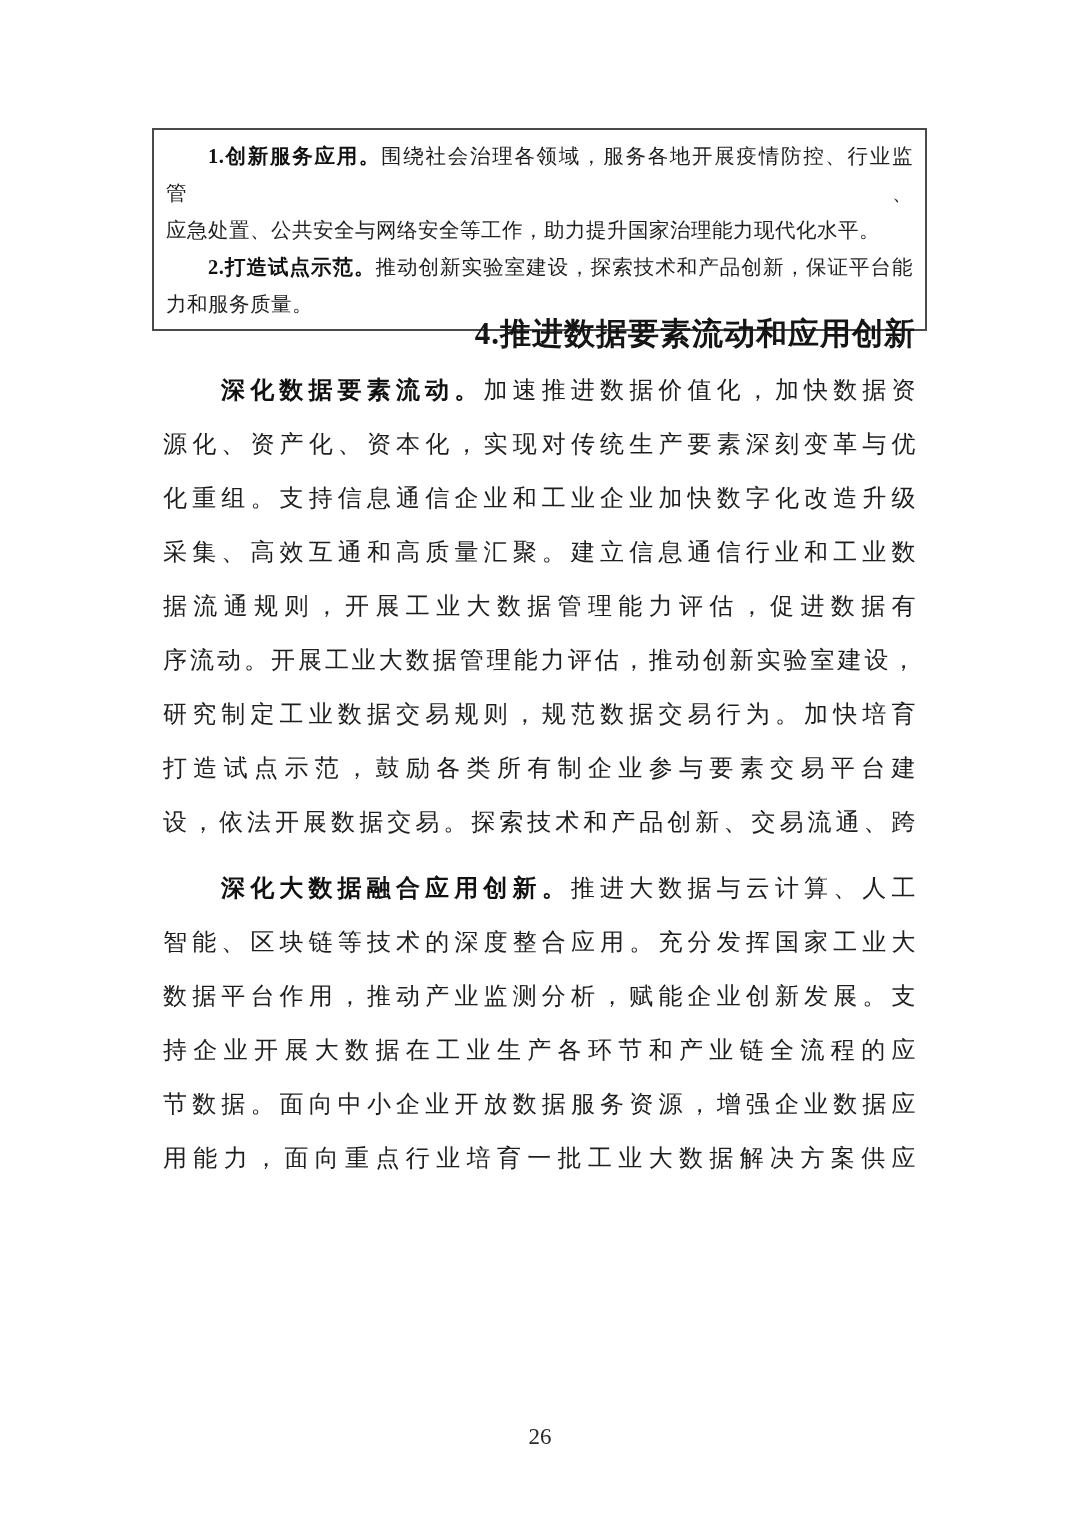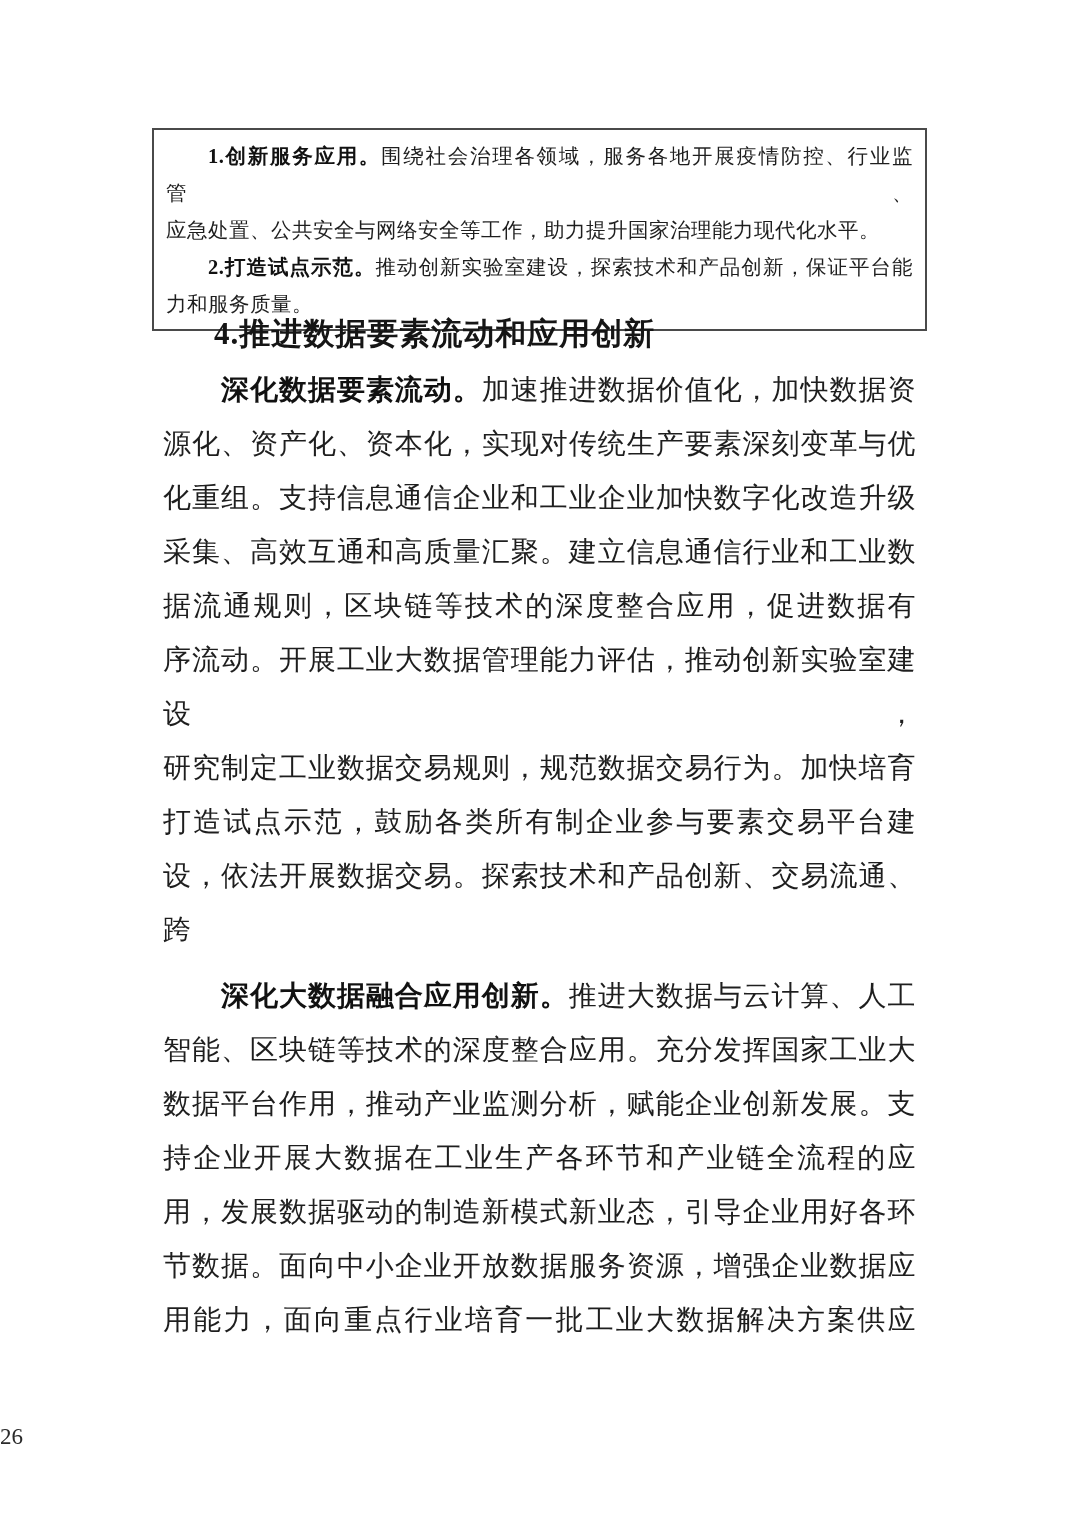--- a/index.html
+++ b/index.html
@@ -25,39 +25,40 @@
     box-sizing: border-box;
     border: 2px solid #4a4a4a;
     padding: 8px 12px 6px 12px;
     font-size: 20.5px;
     line-height: 37px;
     background: #ffffff;
   }
   
   .heading {
     position: absolute;
-    left: 170px;
+    left: 163px;
     top: 312px;
     width: 753px;
     margin: 0;
     padding-left: 44px;
     box-sizing: border-box;
     font-size: 31px;
     line-height: 44px;
     font-weight: 700;
     letter-spacing: 1px;
     color: #151515;
+    text-align: right;
   }
   
   .body-text {
     position: absolute;
     left: 163px;
     top: 363px;
     width: 753px;
-    font-size: 28px;
+    font-size: 24px;
     line-height: 54px;
   }
   .para + .para {
     margin-top: 12px;
   }
   .line {
     text-align: justify;
     letter-spacing: 0.5px;
   }
   .line.fill {
@@ -71,20 +72,21 @@
   }
   .lead {
     font-weight: 700;
     color: #111111;
   }
   .page-number {
     position: absolute;
     left: 0;
     top: 1424px;
     width: 1080px;
+    text-align: center;
     font-size: 23px;
     color: #2a2a2a;
   }
 </style>
 </head>
 <body>
 
 <div class="page">
 
   <div class="callout" id="callout-box">
@@ -95,32 +97,31 @@
     </div>
 
   <h2 class="heading">4.推进数据要素流动和应用创新</h2>
 
   <div class="body-text" id="body-text">
       <div class="para">
         <div class="line indent fill"><span class="lead">深化数据要素流动。</span>加速推进数据价值化，加快数据资</div>
         <div class="line fill">源化、资产化、资本化，实现对传统生产要素深刻变革与优</div>
         <div class="line fill">化重组。支持信息通信企业和工业企业加快数字化改造升级</div>
         <div class="line fill">采集、高效互通和高质量汇聚。建立信息通信行业和工业数</div>
-        <div class="line fill">据流通规则，区块链等技术的深度整合应用，促进数据有</div>
+        <div class="line fill">据流通规则，开展工业大数据管理能力评估，促进数据有</div>
         <div class="line fill">序流动。开展工业大数据管理能力评估，推动创新实验室建设，</div>
         <div class="line fill">研究制定工业数据交易规则，规范数据交易行为。加快培育</div>
         <div class="line fill">打造试点示范，鼓励各类所有制企业参与要素交易平台建</div>
         <div class="line fill">设，依法开展数据交易。探索技术和产品创新、交易流通、跨</div>
       </div>
       <div class="para">
         <div class="line indent fill"><span class="lead">深化大数据融合应用创新。</span>推进大数据与云计算、人工</div>
         <div class="line fill">智能、区块链等技术的深度整合应用。充分发挥国家工业大</div>
         <div class="line fill">数据平台作用，推动产业监测分析，赋能企业创新发展。支</div>
         <div class="line fill">持企业开展大数据在工业生产各环节和产业链全流程的应</div>
-        <div class="line fill">用，发展数据驱动的制造新模式新业态，引导企业用好各环</div>
         <div class="line fill">节数据。面向中小企业开放数据服务资源，增强企业数据应</div>
         <div class="line fill">用能力，面向重点行业培育一批工业大数据解决方案供应</div>
       </div>
     </div>
 
   <div class="page-number">26</div>
 
 </div>
 
 </body></html>

